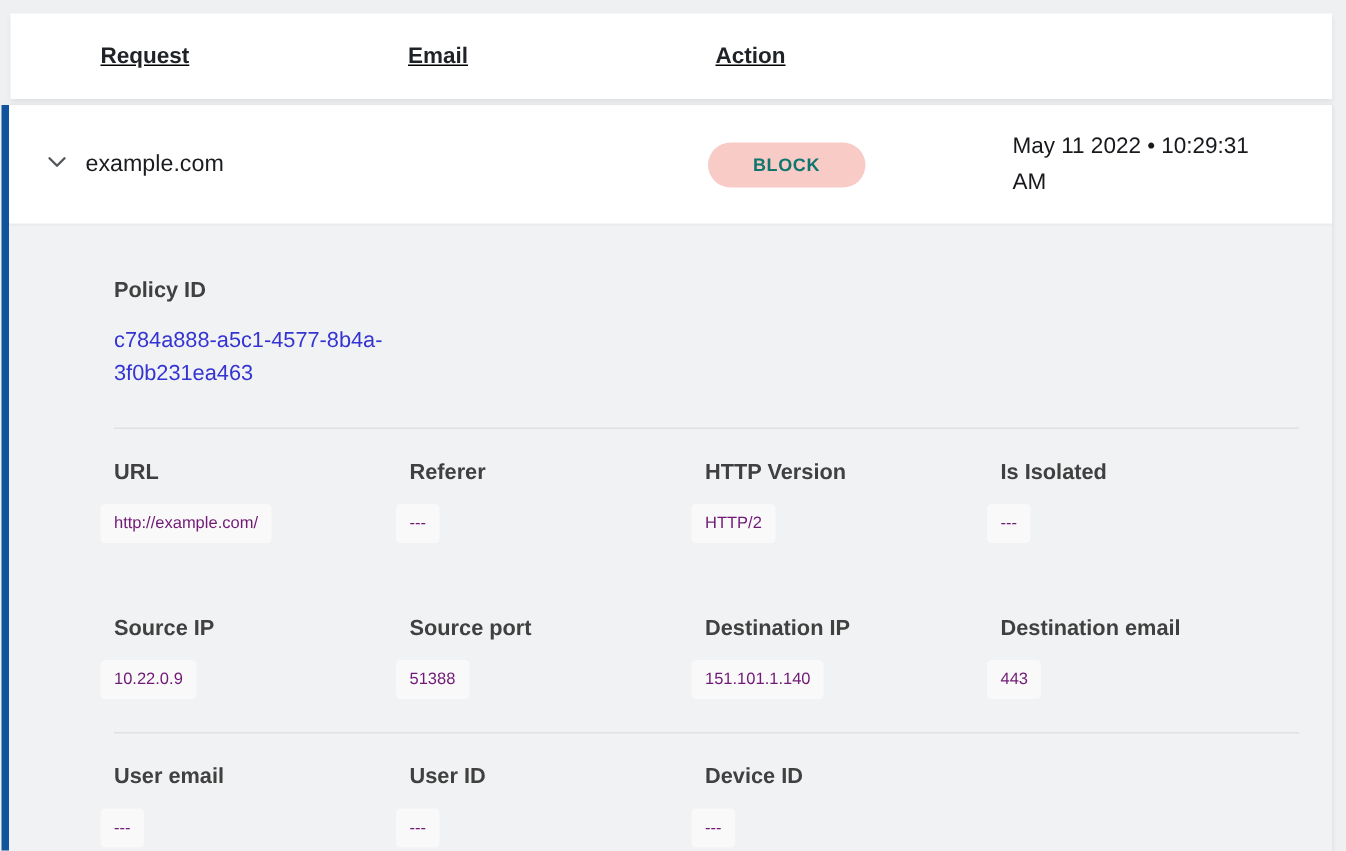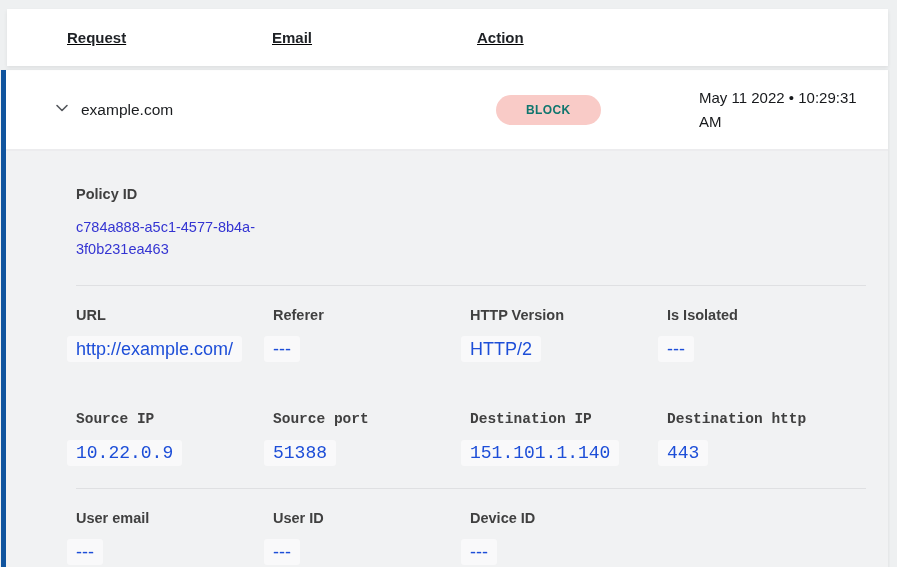--- a/index.html
+++ b/index.html
@@ -35,21 +35,21 @@
     margin: 4px 9px 0 1px;
     border-left: 5px solid #10549e;
     box-shadow: 1px 0 2px rgba(0,0,0,0.05);
   }
   .data-row {
     background: #ffffff;
     height: 81px;
     display: grid;
     grid-template-columns: 230px 205px 206px 1fr;
     align-items: center;
-    padding-left: 48px;
+    padding-left: 24px;
     border-bottom: 2px solid #ececee;
     cursor: pointer;
   }
   .request-cell { display: flex; align-items: center; }
   .chevron-btn {
     width: 16px; height: 16px;
     display: inline-flex; align-items: center; justify-content: center;
     background: none; border: none; padding: 0; cursor: pointer;
   }
   .request-label {
@@ -86,22 +86,22 @@
   .field-label {
     display: block;
     font-size: 14.5px;
     font-weight: bold;
     color: #404040;
     line-height: 15px;
   }
   .field-value {
     display: inline-block;
     margin-top: 13px;
-    font-size: 18px;
-    color: #1d4ed8;
+    font-size: 11px;
+    color: #701a75;
     line-height: 16px;
     background: rgba(255,255,255,0.55);
     border-radius: 3px;
     padding: 5px 9px;
     position: relative;
     left: -9px;
   }
   .policy-link {
     display: inline-block;
     margin-top: 14px;
@@ -116,21 +116,21 @@
   .divider {
     border: none;
     border-top: 1px solid #dfe0e2;
     margin-top: 25px;
   }
   .fields-row {
     display: grid;
     grid-template-columns: repeat(4, 197px);
   }
   .fields-row.r2 { margin-top: 22px; }
-  .fields-row.r3 { margin-top: 50px; font-family: Liberation Mono, monospace; }
+  .fields-row.r3 { margin-top: 50px; }
   .fields-row.r4 { margin-top: 22px; }
   .divider.d2 { margin-top: 22px; }
 </style>
 </head>
 <body>
 
 <div class="header-card">
   <div class="header-cell">Request</div>
   <div class="header-cell">Email</div>
   <div class="header-cell">Action</div>
@@ -191,21 +191,21 @@
       </div>
       <div>
         <span class="field-label">Source port</span>
         <span class="field-value">51388</span>
       </div>
       <div>
         <span class="field-label">Destination IP</span>
         <span class="field-value">151.101.1.140</span>
       </div>
       <div>
-        <span class="field-label">Destination http</span>
+        <span class="field-label">Destination email</span>
         <span class="field-value">443</span>
       </div>
     </div>
 
     <hr class="divider d2">
 
     <div class="fields-row r4">
       <div>
         <span class="field-label">User email</span>
         <span class="field-value">---</span>

